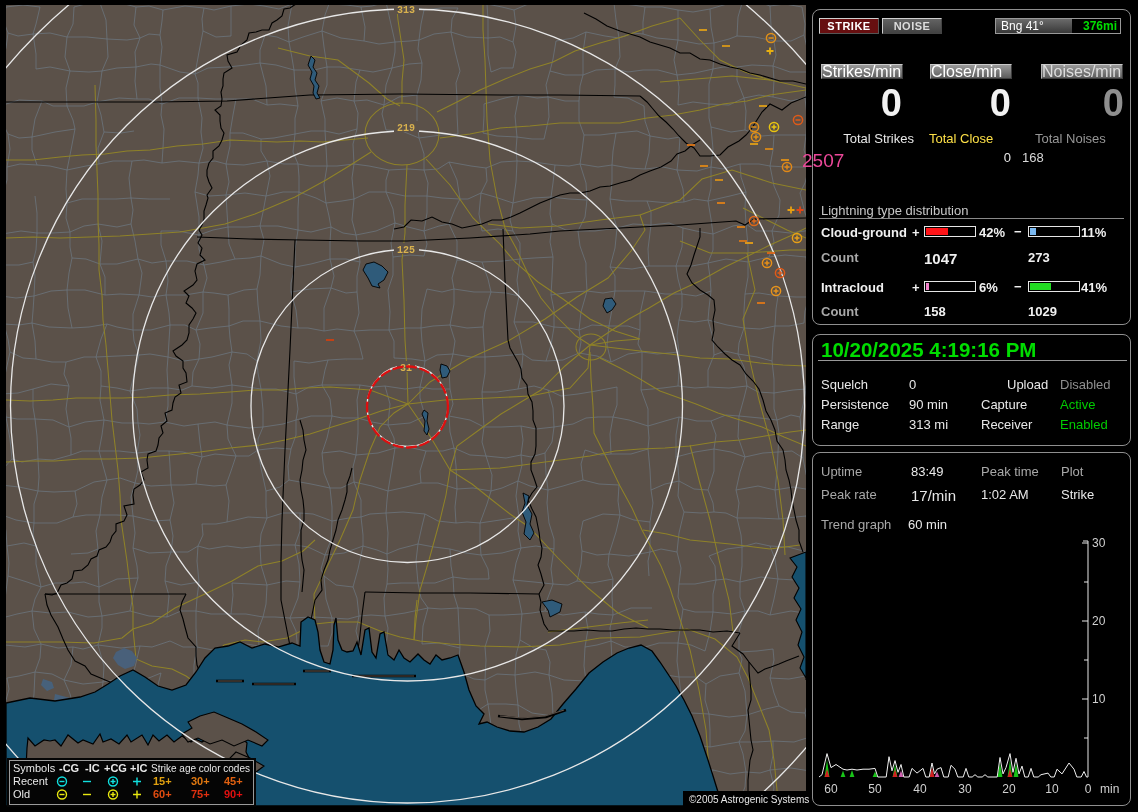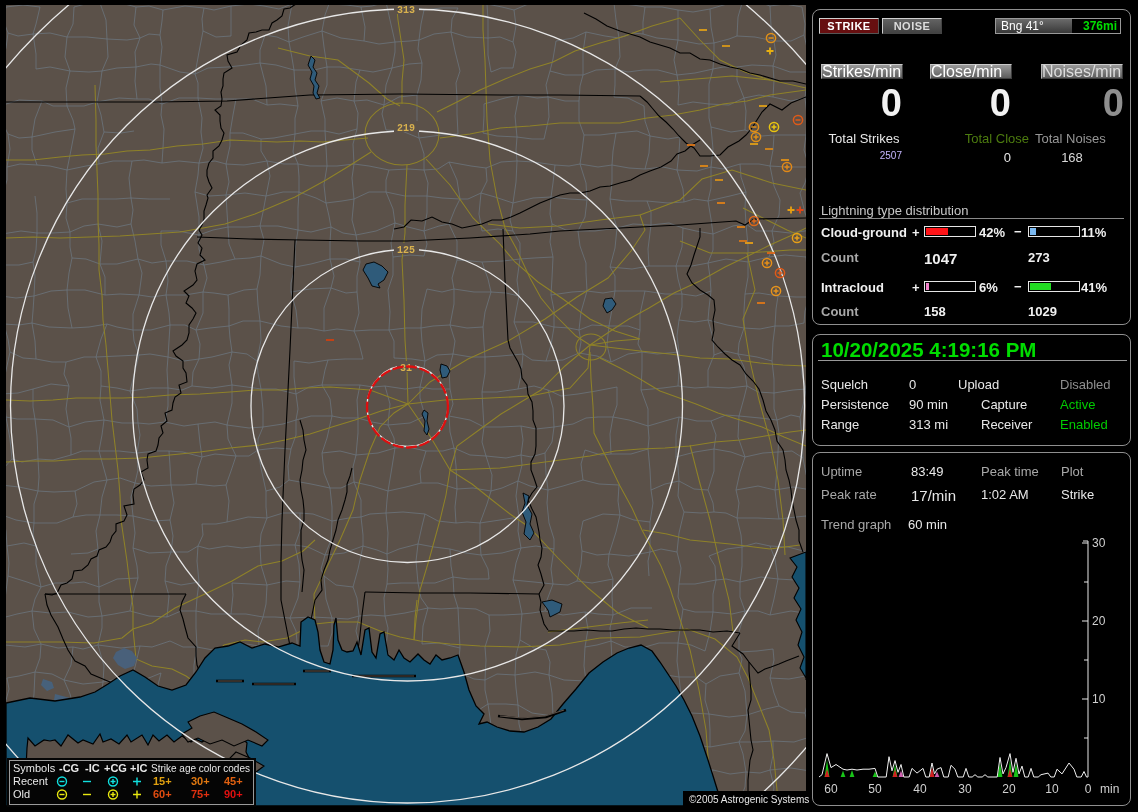--- a/index.html
+++ b/index.html
@@ -219,26 +219,26 @@
 </div>
 
 <div class="btn3d" style="left:821px;top:64px;width:82px;height:15px">Strikes/min</div>
 <div class="btn3d" style="left:930px;top:64px;width:82px;height:15px">Close/min</div>
 <div class="btn3d" style="left:1041px;top:64px;width:82px;height:15px;color:#ddd">Noises/min</div>
 
 <div class="t" style="left:802px;top:82px;width:100px;text-align:right;font-size:38px;font-weight:bold;color:#f2f2f2">0</div>
 <div class="t" style="left:911px;top:82px;width:100px;text-align:right;font-size:38px;font-weight:bold;color:#f2f2f2">0</div>
 <div class="t" style="left:1024px;top:82px;width:100px;text-align:right;font-size:38px;font-weight:bold;color:#8f8f8f">0</div>
 
-<div class="t" style="left:814px;top:131px;width:100px;text-align:center;font-size:13px;color:#e8e8e8">Total Strikes</div>
-<div class="t" style="left:929px;top:131px;width:100px;text-align:right;font-size:13px;color:#4d7c0f">Total Close</div>
+<div class="t" style="left:814px;top:131px;width:100px;text-align:right;font-size:13px;color:#e8e8e8">Total Strikes</div>
+<div class="t" style="left:929px;top:131px;width:100px;text-align:left;font-size:13px;color:#fde047">Total Close</div>
 <div class="t" style="left:1035px;top:131px;width:100px;text-align:left;font-size:13px;color:#979797">Total Noises</div>
-<div class="t" style="left:802px;top:150px;width:100px;text-align:right;font-size:10px;color:#c4b5fd">2507</div>
+<div class="t" style="left:802px;top:150px;width:100px;font-size:19px;color:#ec4899">2507</div>
 <div class="t" style="left:911px;top:150px;width:100px;text-align:right;font-size:13px;color:#e8e8e8">0</div>
-<div class="t" style="left:1022px;top:150px;width:100px;text-align:center;font-size:13px;color:#d8d8d8">168</div>
+<div class="t" style="left:1022px;top:150px;width:100px;text-align:left;font-size:13px;color:#d8d8d8">168</div>
 
 <div class="t" style="left:821px;top:203px;font-size:13px;color:#c8c8c8">Lightning type distribution</div>
 <div class="abs" style="left:819px;top:218px;width:305px;height:1px;background:#8a8a8a"></div>
 
 <div class="t" style="left:821px;top:225px;font-size:13px;font-weight:bold;color:#f0f0f0">Cloud-ground</div>
 <div class="t" style="left:912px;top:225px;font-size:13px;font-weight:bold;color:#f0f0f0">+</div>
 <div class="bar" style="left:924px;top:226px">
     <i style="width:22px;background:#ff1418"></i>
   </div>
 <div class="t" style="left:979px;top:225px;font-size:13px;font-weight:bold;color:#f0f0f0">42%</div>
@@ -265,21 +265,21 @@
 <div class="t" style="left:1081px;top:280px;font-size:13px;font-weight:bold;color:#f0f0f0">41%</div>
 
 <div class="t" style="left:821px;top:304px;font-size:13px;font-weight:bold;color:#a8a8a8">Count</div>
 <div class="t" style="left:924px;top:304px;font-size:13px;font-weight:bold;color:#f0f0f0">158</div>
 <div class="t" style="left:1028px;top:304px;font-size:13px;font-weight:bold;color:#f0f0f0">1029</div>
 
 <div class="t" style="left:821px;top:338px;font-size:20.5px;font-weight:bold;color:#00dd00">10/20/2025 4:19:16 PM</div>
 <div class="abs" style="left:818px;top:360px;width:309px;height:1px;background:#999"></div>
 <div class="t" style="left:821px;top:377px;font-size:13px;color:#e8e8e8">Squelch</div>
 <div class="t" style="left:909px;top:377px;font-size:13px;color:#e8e8e8">0</div>
-<div class="t" style="left:958px;top:377px;font-size:13px;color:#e8e8e8">Upload</div>
+<div class="t" style="left:1007px;top:377px;font-size:13px;color:#e8e8e8">Upload</div>
 <div class="t" style="left:1060px;top:377px;font-size:13px;color:#8f8f8f">Disabled</div>
 <div class="t" style="left:821px;top:397px;font-size:13px;color:#e8e8e8">Persistence</div>
 <div class="t" style="left:909px;top:397px;font-size:13px;color:#e8e8e8">90 min</div>
 <div class="t" style="left:981px;top:397px;font-size:13px;color:#e8e8e8">Capture</div>
 <div class="t" style="left:1060px;top:397px;font-size:13px;color:#00cc00">Active</div>
 <div class="t" style="left:821px;top:417px;font-size:13px;color:#e8e8e8">Range</div>
 <div class="t" style="left:909px;top:417px;font-size:13px;color:#e8e8e8">313 mi</div>
 <div class="t" style="left:981px;top:417px;font-size:13px;color:#e8e8e8">Receiver</div>
 <div class="t" style="left:1060px;top:417px;font-size:13px;color:#00cc00">Enabled</div>
 

